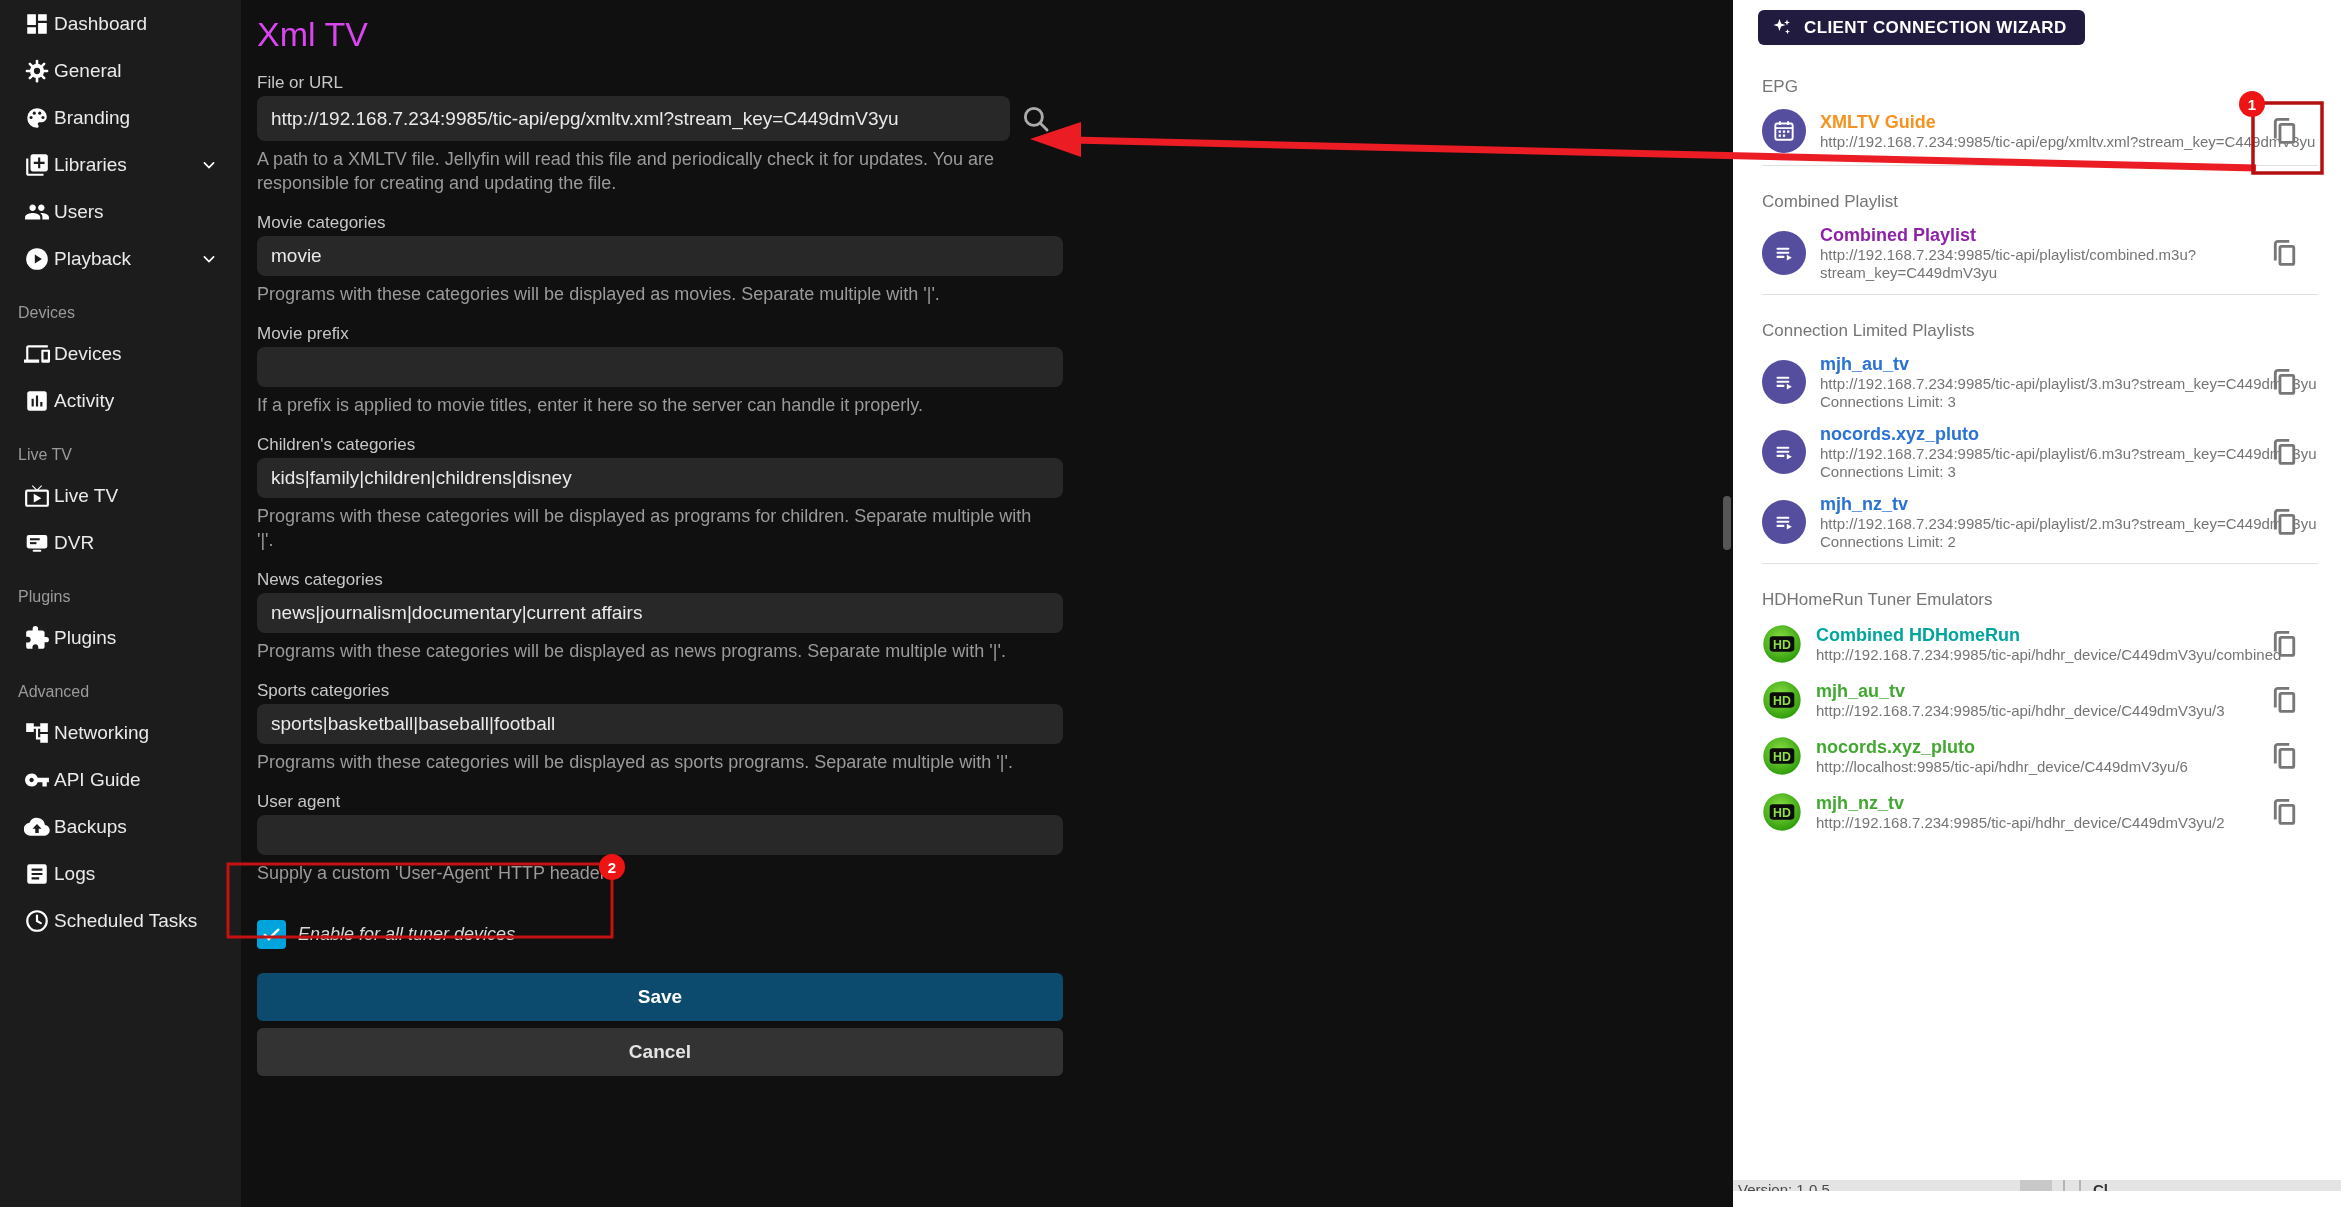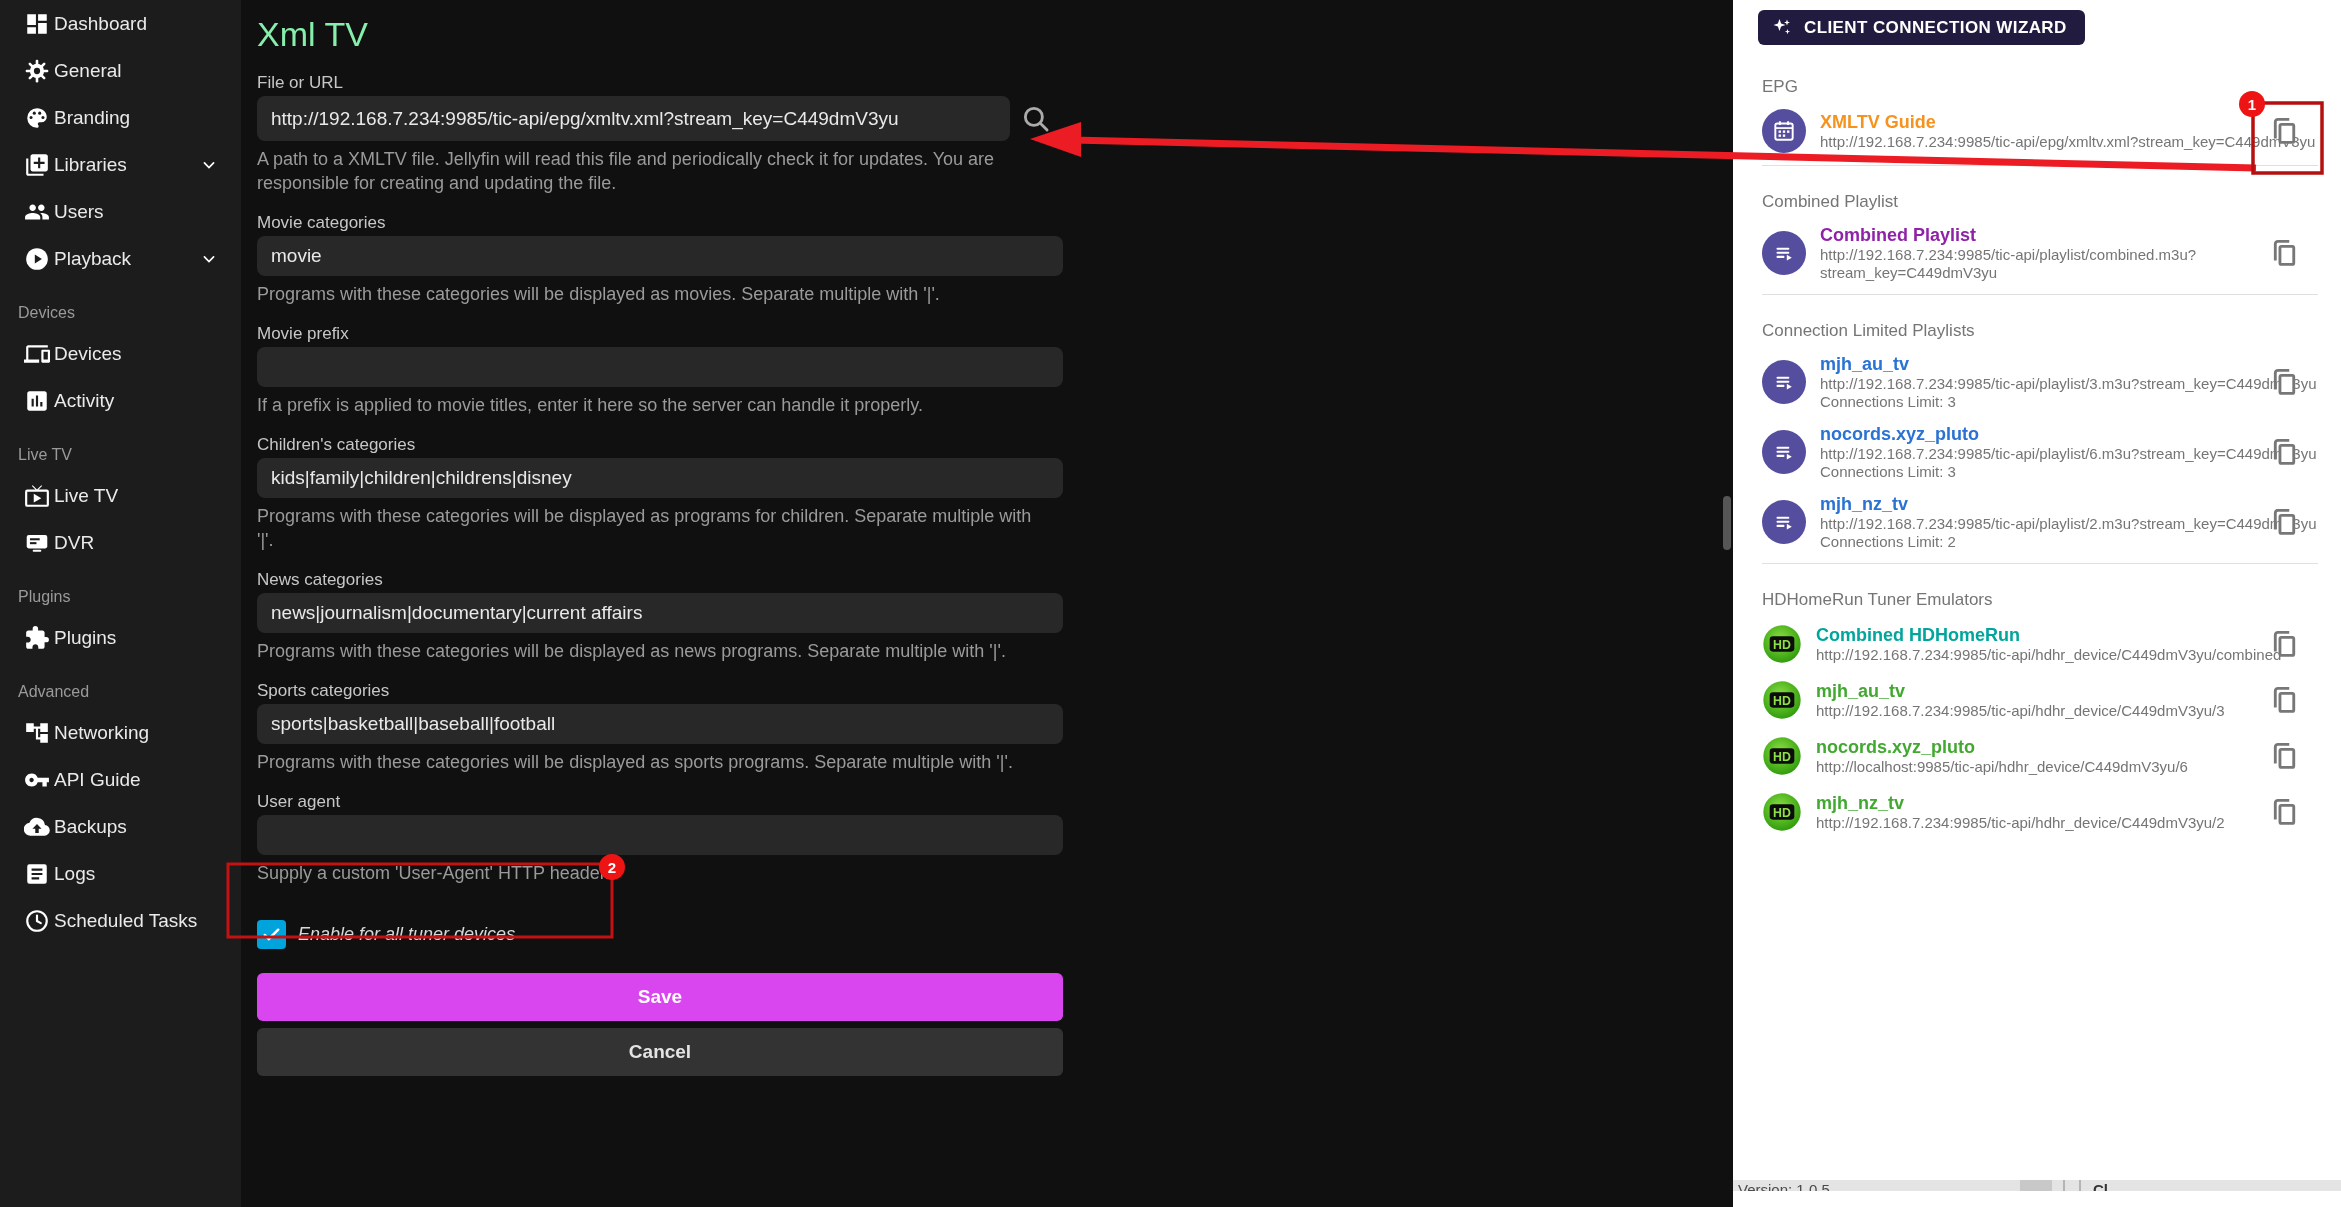--- a/index.html
+++ b/index.html
@@ -11,42 +11,42 @@
   .side-label{color:#9a9a9a;font-size:16px;padding:22px 0 8px 18px;}
   .side-item{display:flex;align-items:center;height:47px;padding-left:24px;cursor:pointer;}
   .side-item .sicon{width:26px;height:26px;flex:none;display:flex;align-items:center;justify-content:center;}
   .side-item .sicon svg{width:26px;height:26px;}
   .side-item .slabel{margin-left:4px;font-size:19px;color:#eaeaea;white-space:nowrap;text-align:right;}
   .side-item .chev{margin-left:auto;margin-right:22px;width:20px;height:20px;}
 
   
   #main{position:absolute;left:241px;top:0;width:1492px;height:100%;background:#101010;}
   #main-inner{padding:14px 0 0 16px;width:806px;}
-  h1.page-title{font-size:34px;font-weight:400;color:#86efac;margin:0 0 0 0;line-height:40px;}
+  h1.page-title{font-size:34px;font-weight:400;color:#d946ef;margin:0 0 0 0;line-height:40px;}
   .field{margin-bottom:17px;}
   .field:first-of-type{margin-top:18px;}
   .f-label{font-size:17px;color:#c7c7c7;height:22px;line-height:22px;margin-bottom:2px;}
   .input-row{display:flex;align-items:center;}
   .text-input{background:#282828;border:none;outline:none;border-radius:8px;height:40px;
               color:#e9e9e9;font-size:19px;padding:0 14px;width:100%;box-sizing:border-box;
               font-family:"Liberation Sans","DejaVu Sans",sans-serif;}
   .text-input.tall{height:45px;}
   .text-input.narrow{width:753px;flex:none;}
   .search-btn{background:none;border:none;padding:0;margin-left:9px;cursor:pointer;width:34px;height:34px;}
   .search-btn svg{width:34px;height:34px;}
   .f-helper{font-size:18px;color:#9a9a9a;line-height:24px;margin-top:6px;max-width:780px;}
 
   .checkbox-row{display:flex;align-items:center;margin-top:34px;height:30px;font-style:italic;}
   .checkbox{width:29px;height:29px;border-radius:4px;background:#00a4dc;display:flex;
             align-items:center;justify-content:center;cursor:pointer;flex:none;}
   .checkbox svg{width:23px;height:23px;}
   .checkbox-label{margin-left:12px;font-size:18px;color:#d8d8d8;}
   .btn{display:block;width:100%;height:48px;border:none;border-radius:6px;font-size:19px;font-weight:bold;
        color:#fff;cursor:pointer;font-family:"Liberation Sans","DejaVu Sans",sans-serif;}
-  .btn-save{background:#d946ef;margin-top:24px;}
+  .btn-save{background:#0c4a6e;margin-top:24px;}
   .btn-cancel{background:#333333;margin-top:7px;color:#e4e4e4;}
 
   
   #main-scroll-thumb{position:absolute;right:2px;top:496px;width:8px;height:54px;border-radius:4px;
                      background:#565656;}
 
   
   #wizard{position:absolute;left:1733px;top:0;width:608px;height:100%;background:#ffffff;
           color:#222;overflow:hidden;z-index:3;padding-left:29px;}
   #wizard-scroll-line{position:absolute;right:13px;top:0;width:1px;height:100%;background:#d8d8d8;}

